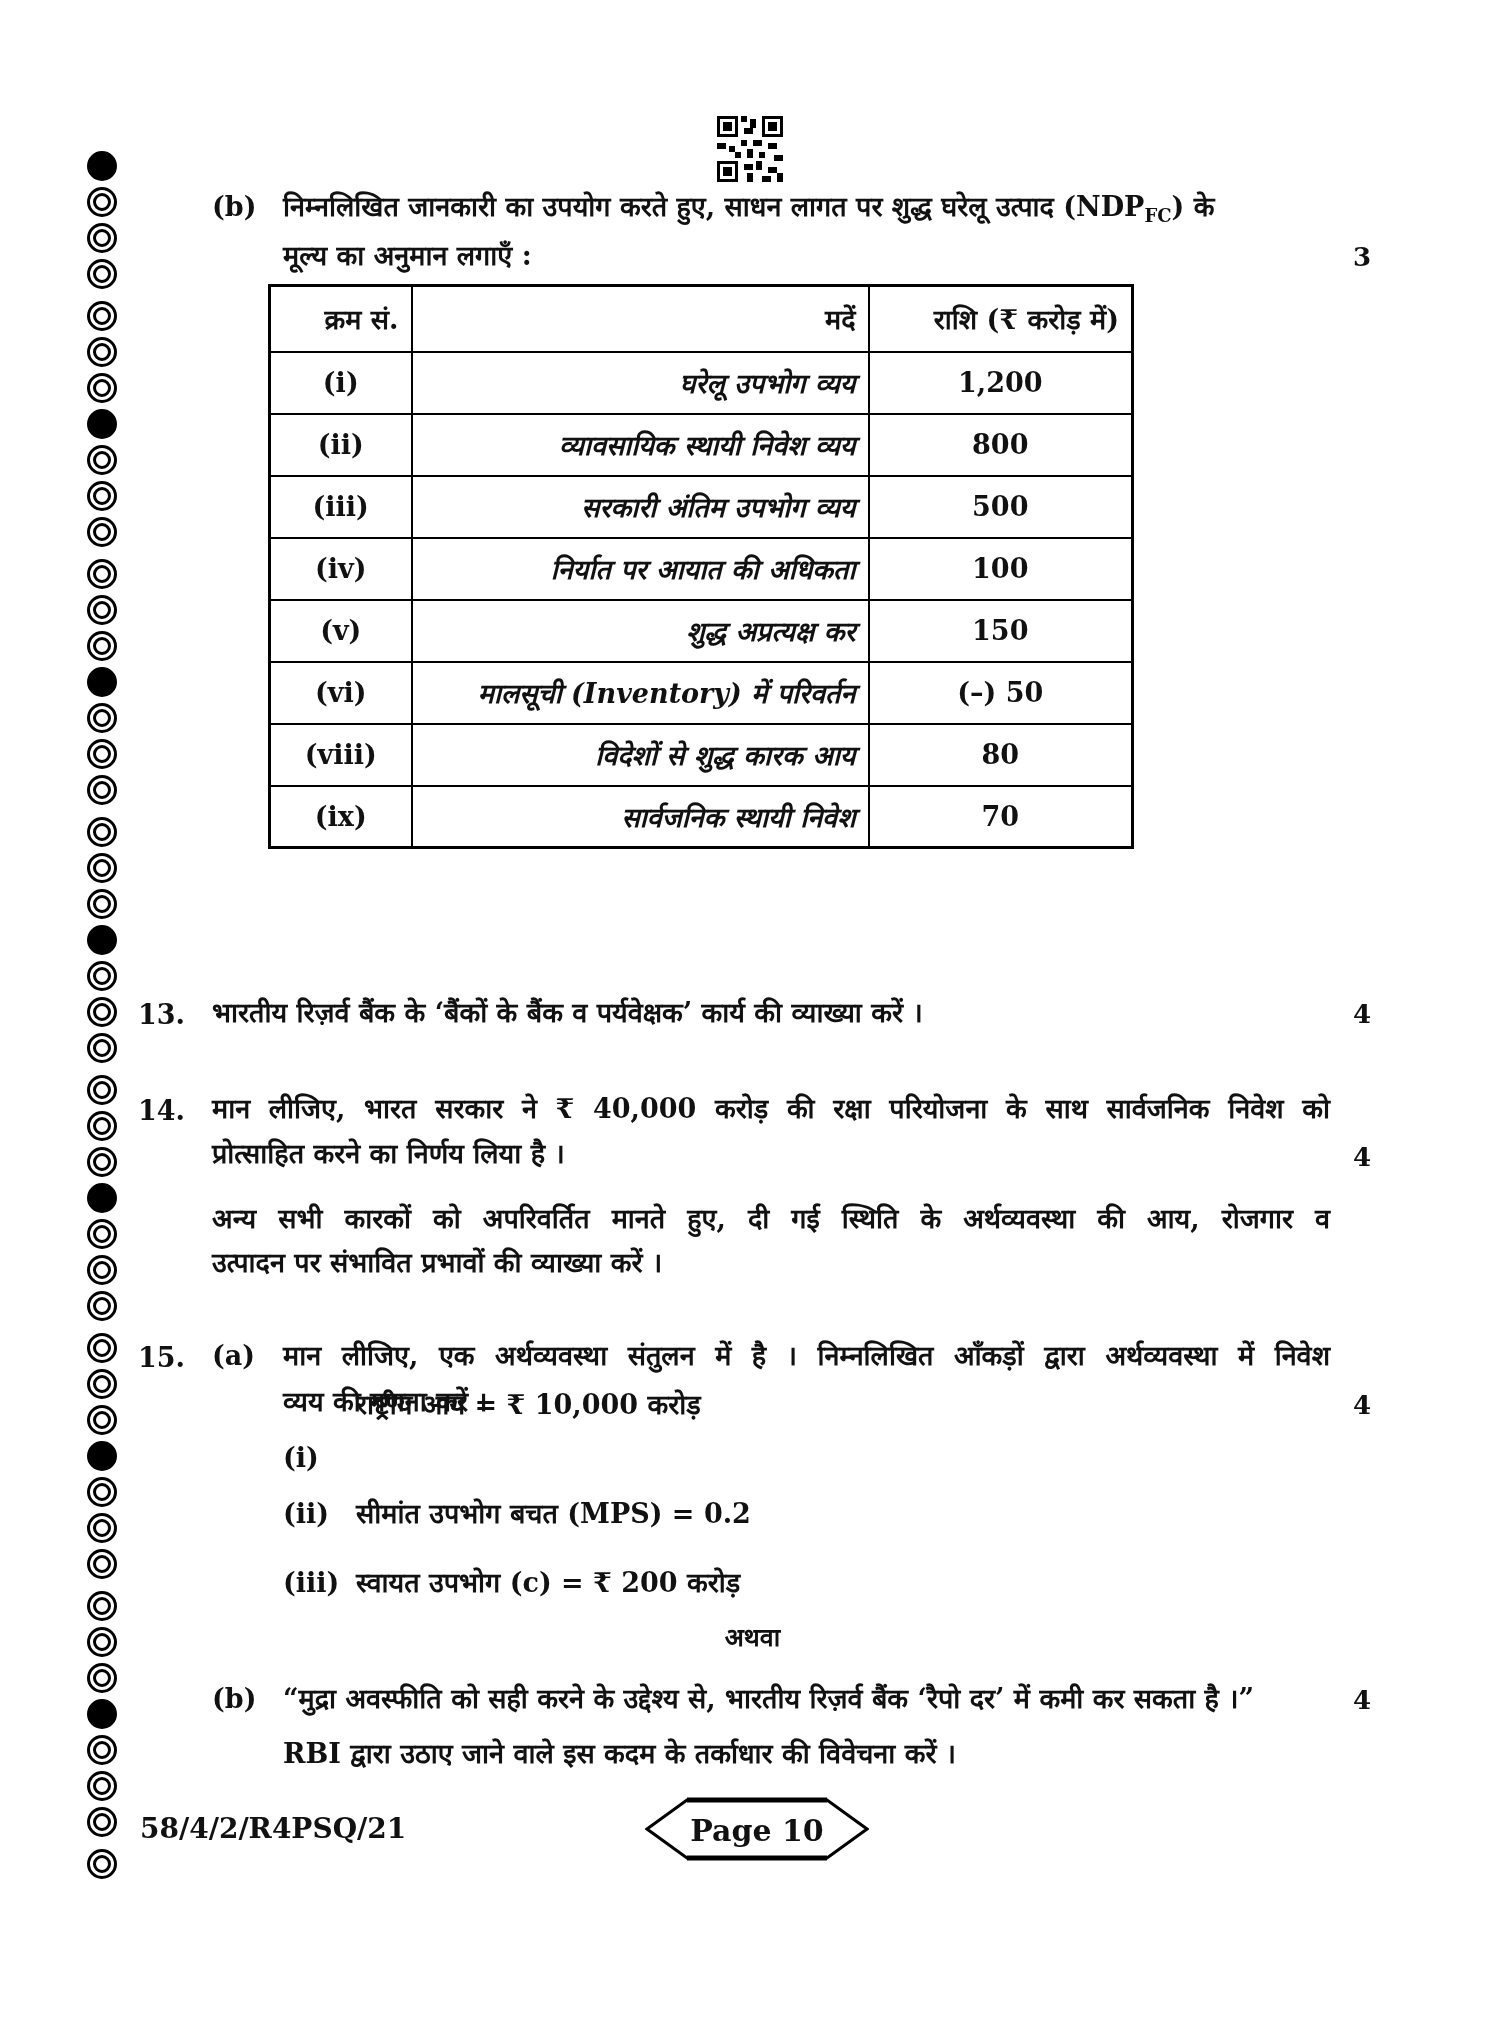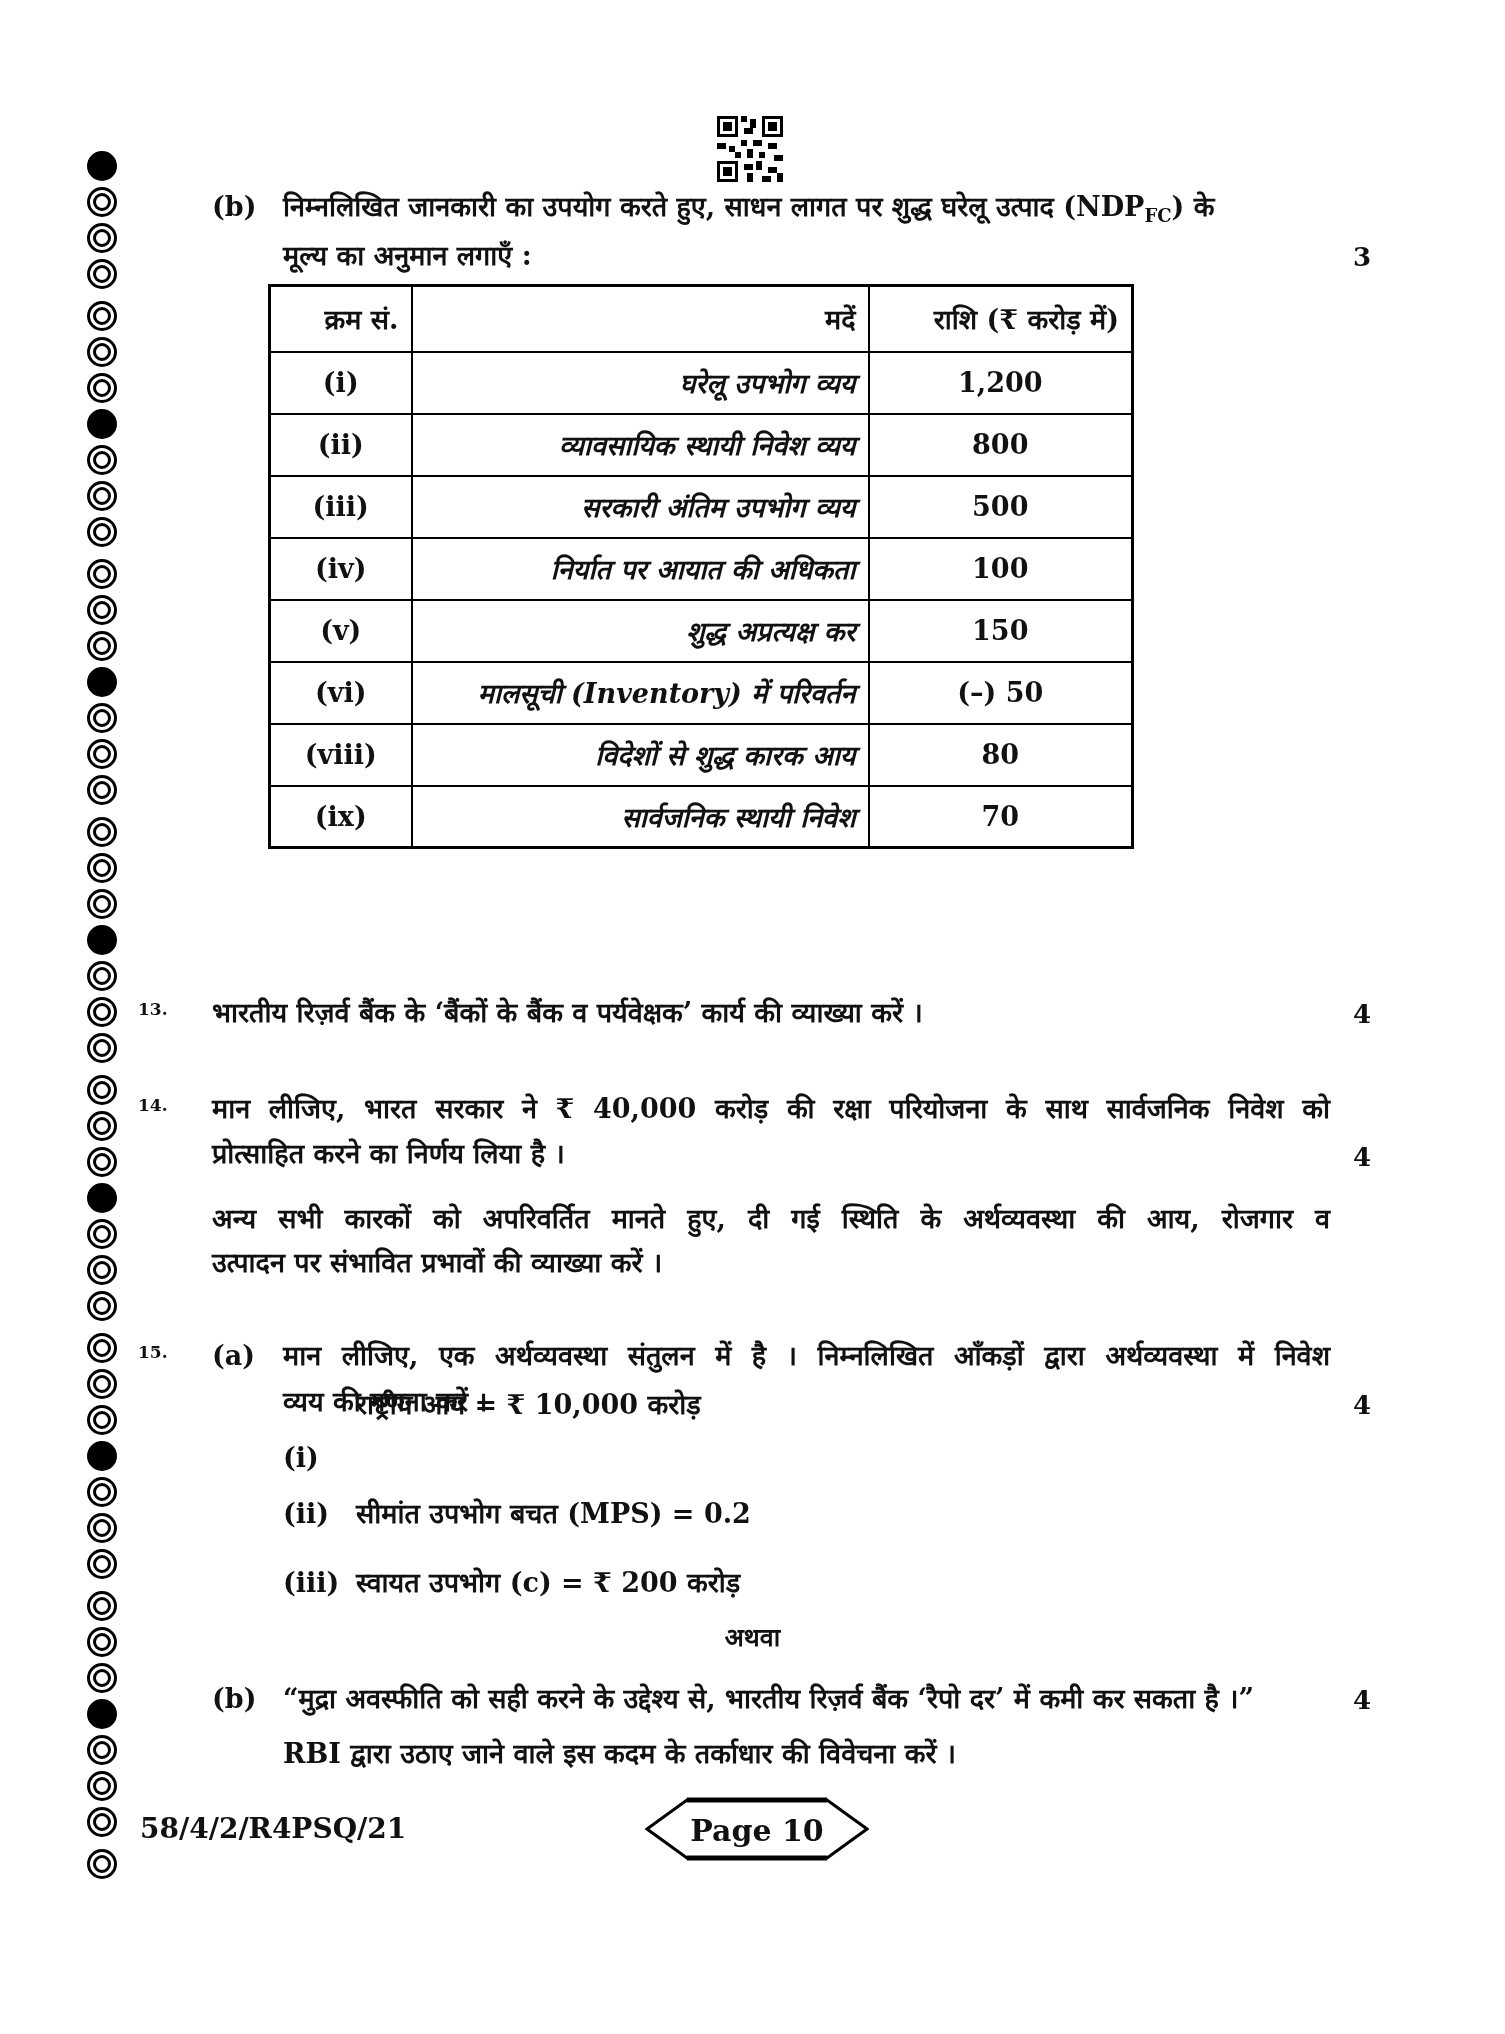--- a/index.html
+++ b/index.html
@@ -4,21 +4,21 @@
 <style>
   html, body { margin: 0; padding: 0; }
   body {
     width: 1505px; height: 2034px; background: #ffffff; position: relative;
     font-family: "DejaVu Serif", "Liberation Serif", serif; color: #111;
     overflow: hidden;
   }
   .abs { position: absolute; }
   .txt { font-size: 27px; font-weight: bold; line-height: 1; white-space: nowrap; }
   .mark { font-size: 26px; font-weight: bold; width: 30px; text-align: center; }
-  .qnum { font-size: 17px; font-weight: bold; }
+  .qnum { font-size: 27px; font-weight: bold; }
 
   
   #bubbles { left: 87px; top: 151px; width: 34px; }
   .bubble {
     width: 30px; height: 30px; border-radius: 50%; box-sizing: border-box;
     border: 3px solid #000; position: relative; margin-bottom: 6px; background: #fff;
   }
   .bubble::before {
     content: ""; position: absolute; left: 3px; top: 3px; right: 3px; bottom: 3px;
     border: 3px solid #000; border-radius: 50%;

